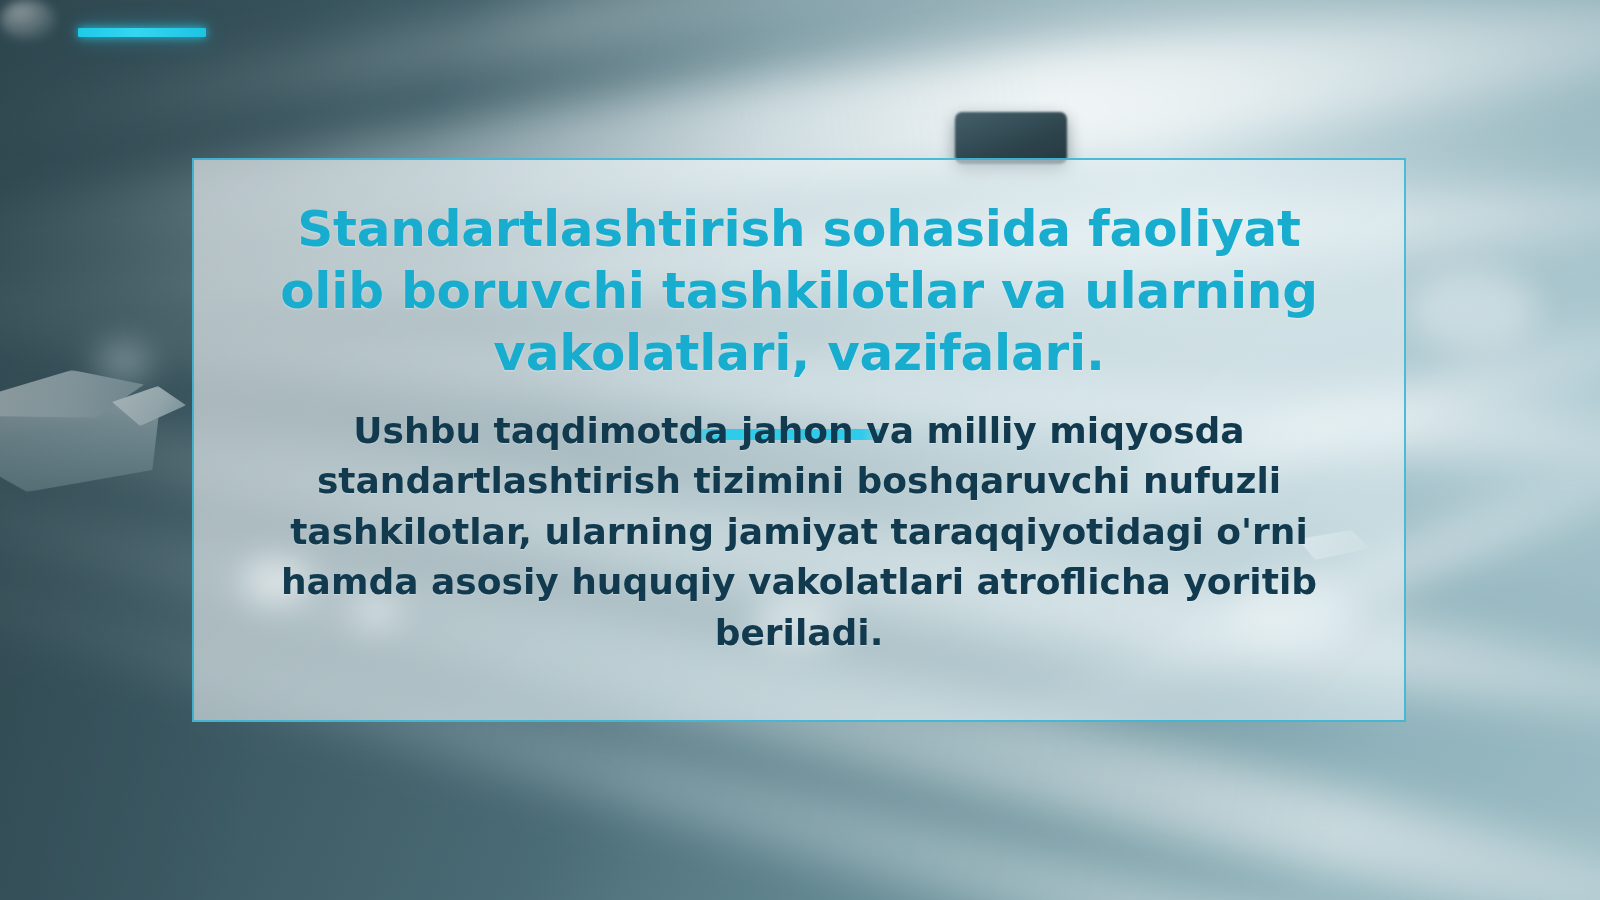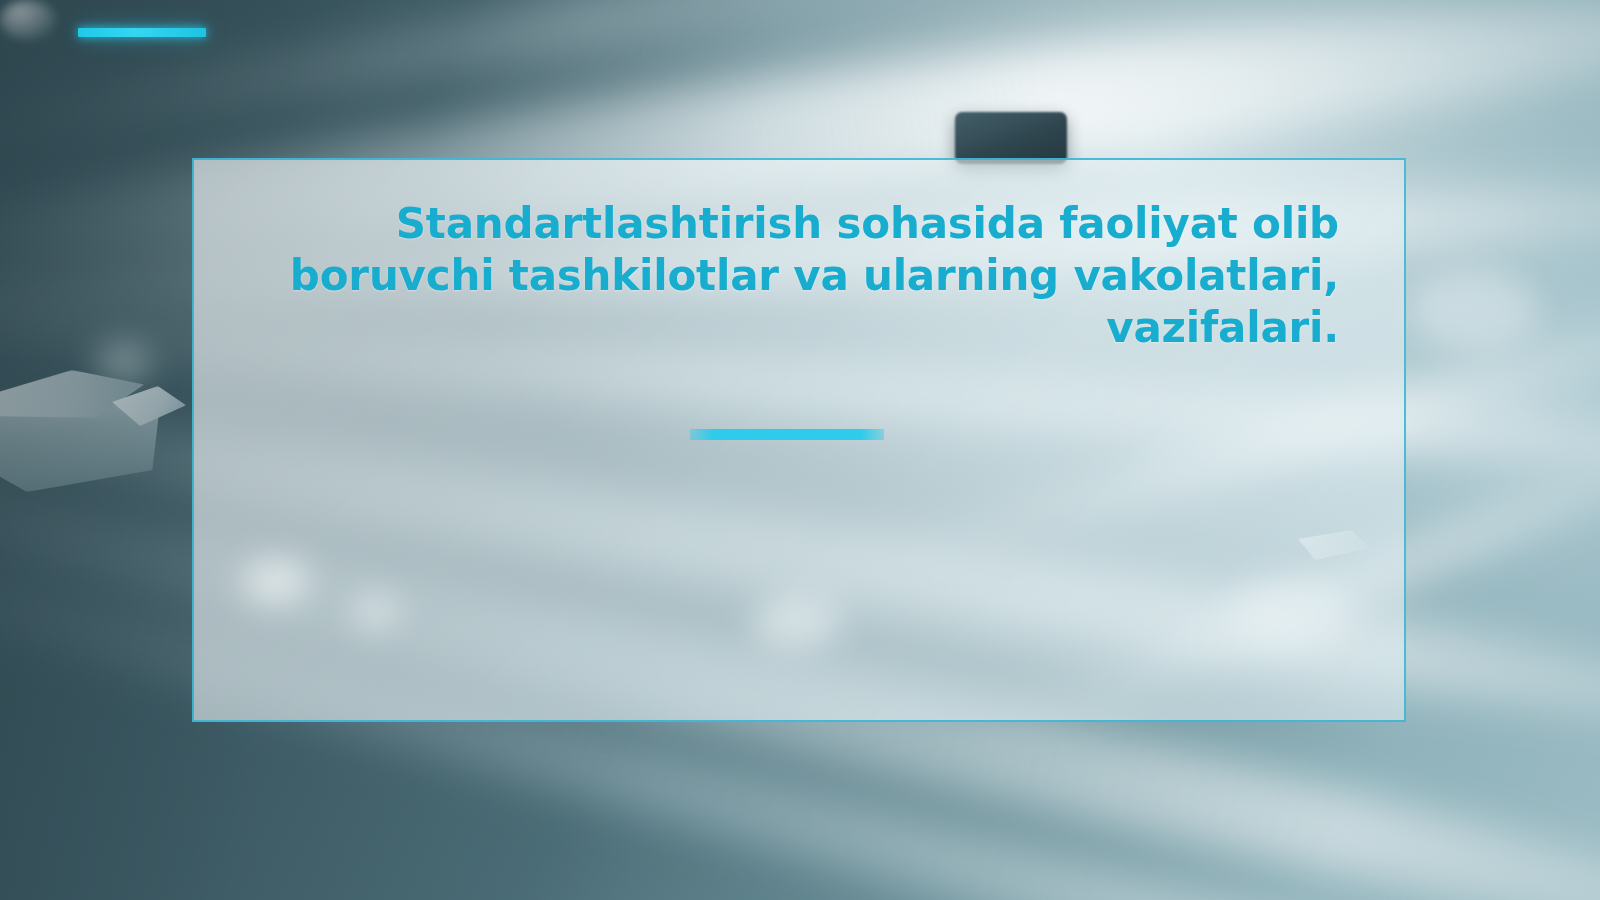--- a/index.html
+++ b/index.html
@@ -108,24 +108,24 @@
   
   #cross-stripe {
     position:absolute; left:690px; top:429px; width:194px; height:11px;
     background:linear-gradient(90deg, rgba(30,200,232,0.35) 0%, #2ecbea 12%, #2ecbea 88%, rgba(30,200,232,0.35) 100%);
     z-index:1;
   }
 
   #slide-title {
     position:relative; z-index:2;
     color:#18adcf;
-    font-size:42px;
+    font-size:50px;
     font-weight:bold;
     line-height:1.24;
-    text-align:right;
+    text-align:center;
     letter-spacing:-0.2px;
     max-width:1080px;
     text-shadow:0 1px 2px rgba(255,255,255,0.35);
   }
 
   #slide-body {
     position:relative; z-index:2;
     margin-top:22px;
     color:#123a4f;
     font-size:36px;
@@ -168,15 +168,16 @@
 
     <div class="vignette"></div>
   </div>
 
   <div id="accent-bar"></div>
 
   <div id="cross-stripe"></div>
 
   <div id="content-panel">
     <h1 id="slide-title">Standartlashtirish sohasida faoliyat olib boruvchi tashkilotlar va ularning vakolatlari, vazifalari.</h1>
+    <p id="slide-body">Ushbu taqdimotda jahon va milliy miqyosda standartlashtirish tizimini boshqaruvchi nufuzli tashkilotlar, ularning jamiyat taraqqiyotidagi o'rni hamda asosiy huquqiy vakolatlari atroflicha yoritib beriladi.</p>
   </div>
 
 </div>
 
 </body></html>

